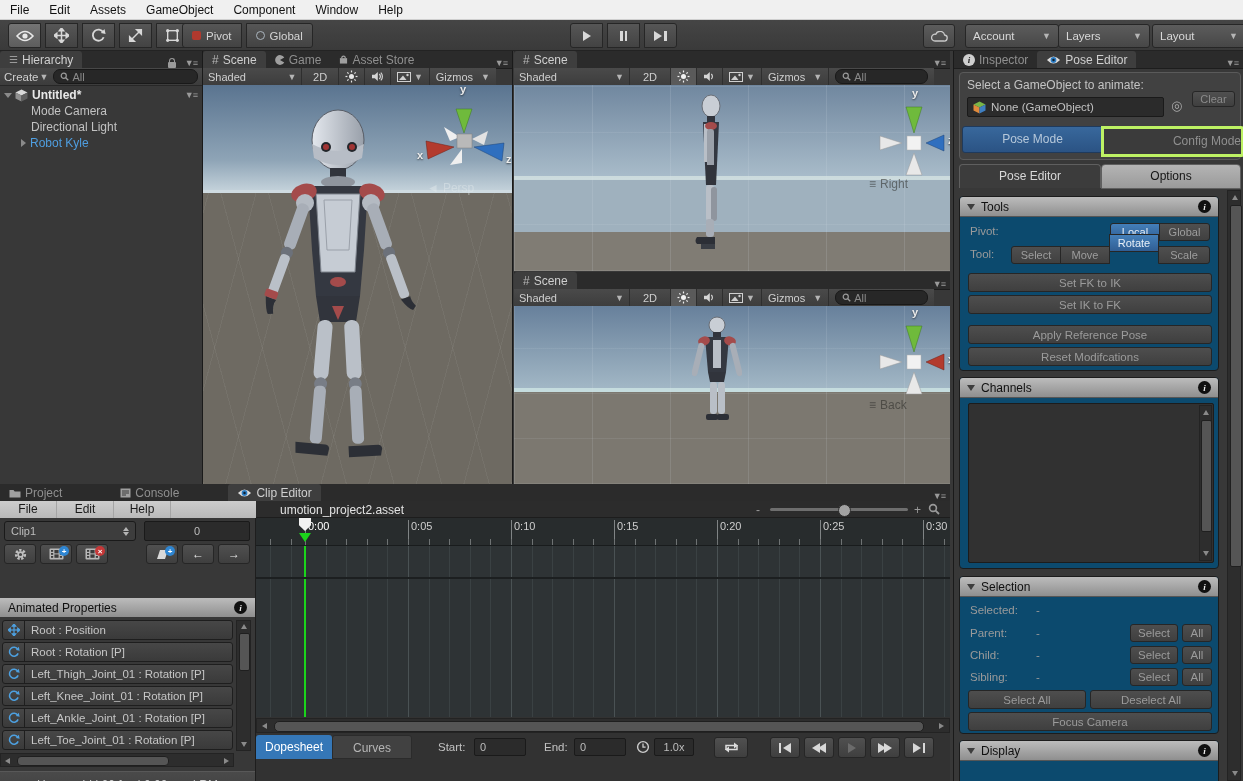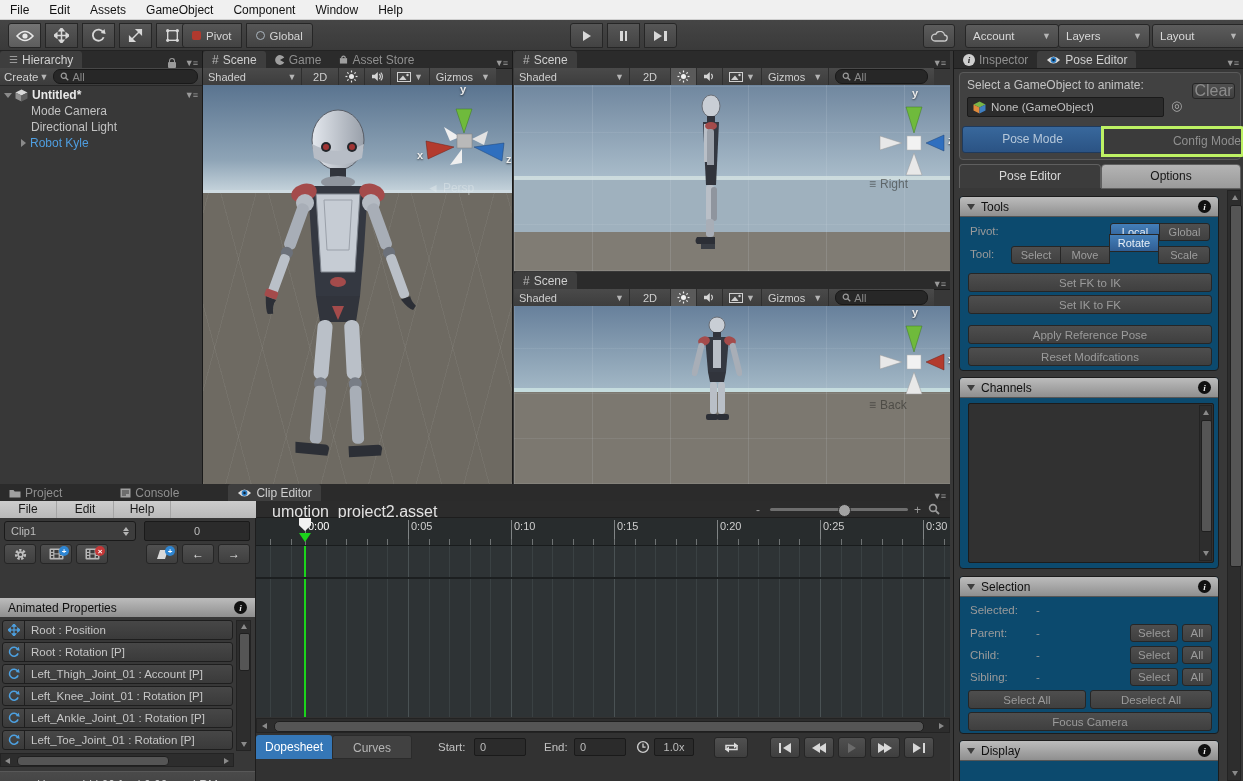--- a/index.html
+++ b/index.html
@@ -600,21 +600,21 @@
       <span class="abs" style="left:7px;top:5px;color:#c4c4c4">Select a GameObject to animate:</span>
       <div class="field abs" style="left:7px;top:24px;width:197px;height:20px;display:flex;align-items:center;gap:5px;padding:0 5px">
         <svg width="13" height="13" viewBox="0 0 13 13">
             <polygon points="6.5,0.5 12.5,3.5 6.5,6.5 0.5,3.5" fill="#7ab648"></polygon>
             <polygon points="0.5,3.5 6.5,6.5 6.5,12.5 0.5,9.5" fill="#e08a3c"></polygon>
             <polygon points="12.5,3.5 6.5,6.5 6.5,12.5 12.5,9.5" fill="#3f7fc1"></polygon>
           </svg>
         <span style="font-size:11.5px;color:#c0c0c0">None (GameObject)</span>
       </div>
       <span class="abs" style="left:211px;top:25px;color:#aaa;font-size:13px">◎</span>
-      <div class="ub abs" style="left:232px;top:10px;width:43px;height:16px;color:#8b8b8b;font-size:16px">
+      <div class="ub abs" style="left:232px;top:18px;width:43px;height:16px;color:#8b8b8b;font-size:11px">
         <span>Clear</span>
       </div>
       <div class="abs" style="left:2px;top:53px;width:139px;height:25px;line-height:25px;text-align:center;background:linear-gradient(#38689c,#2b5384);border:1px solid #1f3a5c;border-radius:3px 0 0 3px;color:#b6c8da">
         <span>Pose Mode</span>
       </div>
       <div class="abs" style="left:141px;top:53px;width:137px;height:25px;line-height:25px;text-align:right;background:#3b3b3b;border:3px solid #bef264;border-radius:0 3px 3px 0;color:#8f8f8f">
         <span>Config Mode</span>
       </div>
     </div>
 
@@ -730,21 +730,21 @@
       </div>
       <span class="pm">▼≡</span>
     </div>
 
     <div class="abs" style="left:0;top:17px;width:256px;height:17px;background:linear-gradient(#cdcdcd,#b9b9b9);display:flex;color:#1a1a1a">
       <span style="width:56px;text-align:center;line-height:17px;border-right:1px solid #a5a5a5">File</span>
       <span style="width:56px;text-align:center;line-height:17px;border-right:1px solid #a5a5a5">Edit</span>
       <span style="width:56px;text-align:center;line-height:17px;border-right:1px solid #a5a5a5">Help</span>
     </div>
     <div class="abs" style="left:256px;top:17px;width:694px;height:17px;background:#2c2c2c;border-bottom:1px solid #1d1d1d;box-sizing:border-box">
-      <span class="abs" style="left:16px;top:2px;color:#e2e2e2;font-size:16px">umotion_project2.asset</span>
+      <span class="abs" style="left:24px;top:2px;color:#e2e2e2;font-size:12px">umotion_project2.asset</span>
       <span class="abs" style="left:500px;top:2px;color:#9a9a9a">-</span>
       <div class="abs" style="left:514px;top:7px;width:138px;height:3px;background:#6e6e6e;border-radius:2px">
         <div class="abs" style="left:68px;top:-4px;width:11px;height:11px;border-radius:50%;background:#a2a2a2;border:1px solid #2c2c2c"></div>
       </div>
       <span class="abs" style="left:658px;top:2px;color:#9a9a9a">+</span>
       <svg class="abs" style="left:672px;top:2px" width="12" height="12" viewBox="0 0 12 12">
           <circle cx="5" cy="5" r="3.4" fill="none" stroke="#9a9a9a" stroke-width="1.6"></circle>
           <line x1="7.6" y1="7.6" x2="11" y2="11" stroke="#9a9a9a" stroke-width="1.8"></line>
         </svg>
     </div>
@@ -838,21 +838,21 @@
           </span>
         <span class="proplb">Root : Rotation [P]</span>
       </div>
       <div class="proprow" style="top:146px">
         <span class="propic">
             <svg width="12" height="12" viewBox="0 0 14 14">
               <path d="M11.8,8.6 A5.2,5.2 0 1 1 11.4,4" fill="none" stroke="#4da0e0" stroke-width="1.8"></path>
               <polygon points="12.6,1 13.6,5.6 9.2,4.6" fill="#4da0e0"></polygon>
             </svg>
           </span>
-        <span class="proplb">Left_Thigh_Joint_01 : Account [P]</span>
+        <span class="proplb">Left_Thigh_Joint_01 : Rotation [P]</span>
       </div>
       <div class="proprow" style="top:168px">
         <span class="propic">
             <svg width="12" height="12" viewBox="0 0 14 14">
               <path d="M11.8,8.6 A5.2,5.2 0 1 1 11.4,4" fill="none" stroke="#4da0e0" stroke-width="1.8"></path>
               <polygon points="12.6,1 13.6,5.6 9.2,4.6" fill="#4da0e0"></polygon>
             </svg>
           </span>
         <span class="proplb">Left_Knee_Joint_01 : Rotation [P]</span>
       </div>

